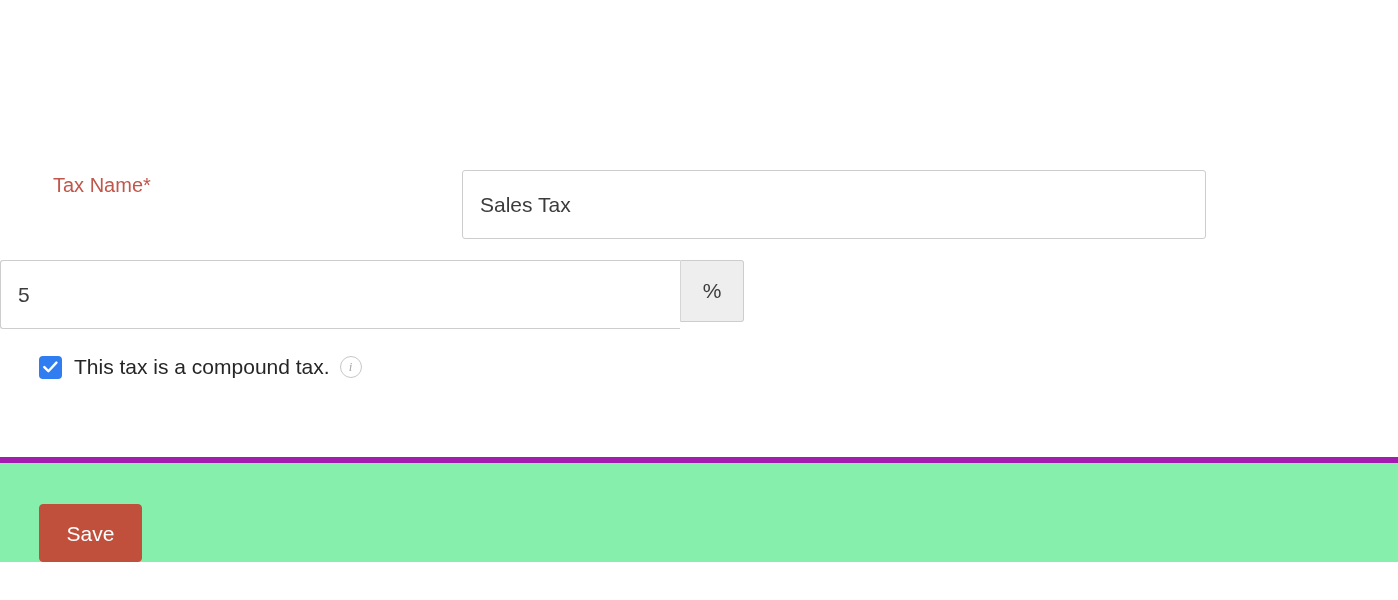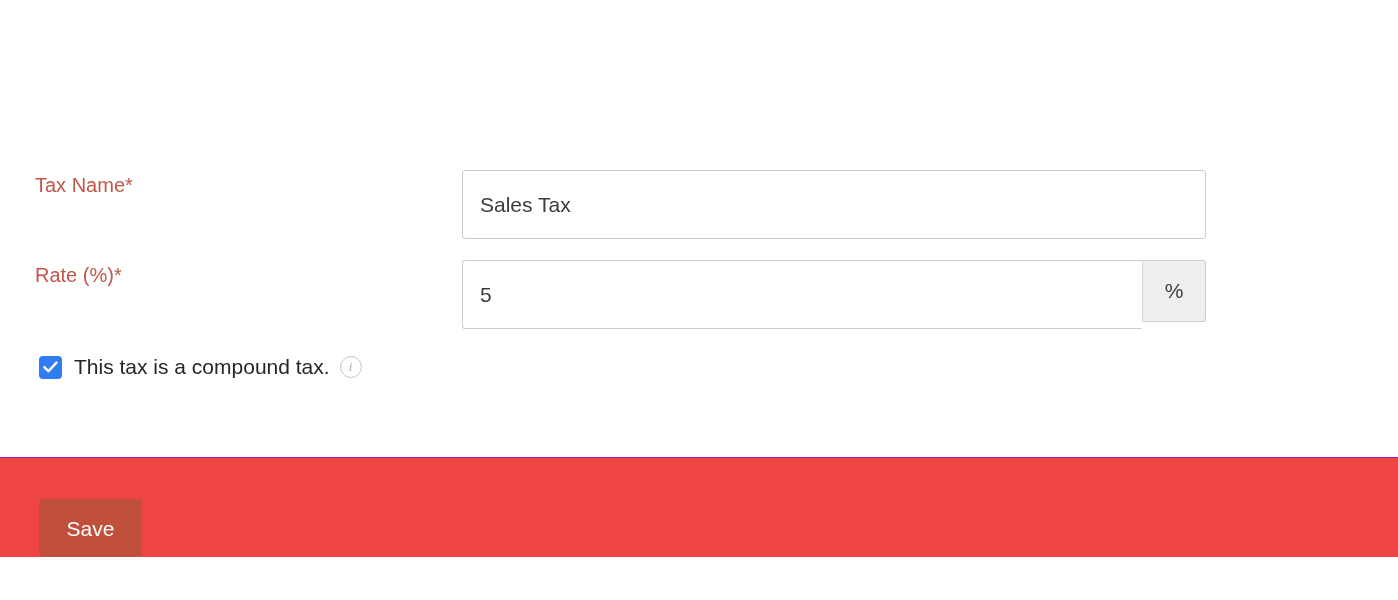--- a/index.html
+++ b/index.html
@@ -77,21 +77,21 @@
     left: 0;
     right: 0;
     display: flex;
     align-items: flex-start;
   }
   .form-row.row-name { top: 170px; }
   .form-row.row-rate { top: 260px; }
 
   .field-label {
     width: 462px;
-    padding-left: 35px;
+    padding-left: 53px;
     box-sizing: border-box;
     font-size: 20px;
     line-height: 31px;
     color: #c1564a;
     font-weight: 400;
     white-space: nowrap;
   }
   .field-label .req {
     color: #c1564a;
   }
@@ -185,27 +185,27 @@
     box-sizing: border-box;
     flex: none;
   }
 
   
   .dialog-footer {
     position: absolute;
     left: 0;
     right: 0;
     top: 457px;
-    border-top: 1px solid #a21caf;
+    border-top: 6px solid #a21caf;
     padding: 41px 8px 0 39px;
     box-sizing: border-box;
     display: flex;
     align-items: center;
     gap: 25px;
-    background: #ef4444;
+    background: #86efac;
   }
   .btn {
     font-family: "Liberation Sans", sans-serif;
     font-size: 21px;
     line-height: 1;
     border-radius: 4px;
     cursor: pointer;
     box-sizing: border-box;
     padding: 0 22px;
     height: 58px;
@@ -237,23 +237,20 @@
     <div class="form-row row-name">
       <div class="field-label">
         <span>Tax Name</span><span class="req">*</span>
       </div>
       <div class="field-control">
         <input class="text-input" type="text" value="Sales Tax" style="">
       </div>
     </div>
 
     <div class="form-row row-rate">
-      <div class="field-label">
-        <span>Rate (%)</span><span class="req">*</span>
-      </div>
       <div class="field-control">
         <div class="input-group">
           <input class="text-input" type="text" value="5" style="">
           <div class="input-addon">%</div>
         </div>
       </div>
     </div>
 
     <div class="checkbox-row">
       <span class="checkbox">

